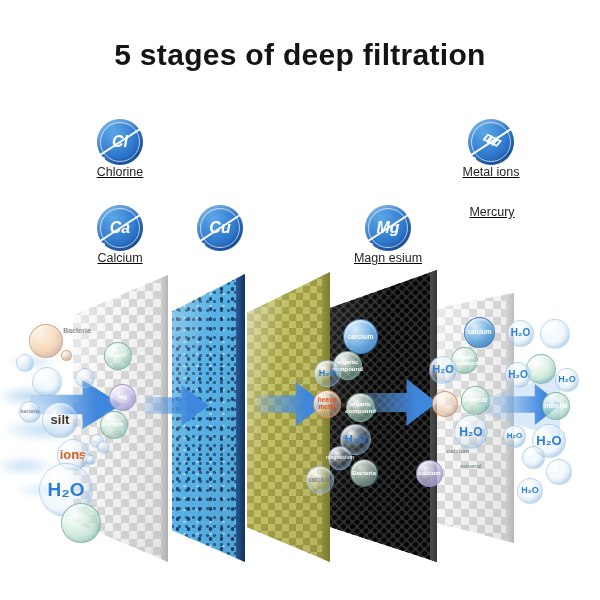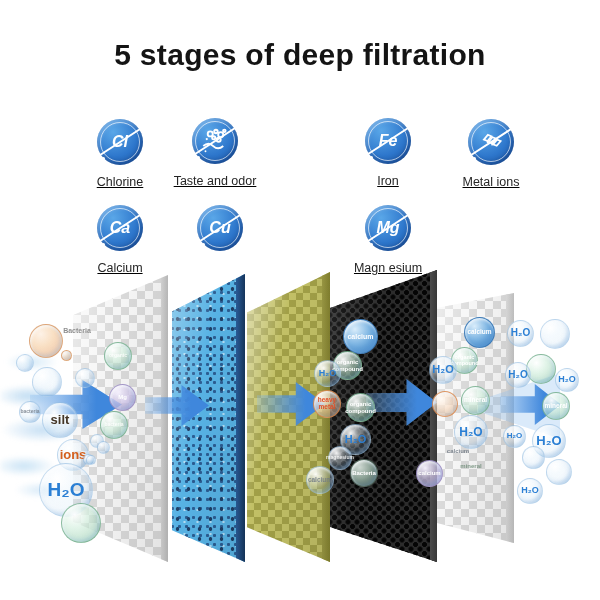--- a/index.html
+++ b/index.html
@@ -14,21 +14,21 @@
          background:radial-gradient(circle at 35% 28%, #5aa7e8, #2e77cc 55%, #1b58ab 95%);
          box-shadow:inset -2px -3px 5px rgba(0,0,30,.25), inset 2px 3px 4px rgba(255,255,255,.25);}
   .ring{position:absolute;inset:3px;border-radius:50%;border:1px solid rgba(255,255,255,.65);}
   .ring::after{content:"";position:absolute;left:1px;bottom:1px;width:3px;height:3px;border-radius:50%;background:#fff;}
   .slash{position:absolute;left:-6px;top:22px;width:58px;height:1.6px;background:#fff;
          transform:rotate(-33deg);border-radius:1px;}
   .slash::before{content:"";position:absolute;right:-2px;top:-1.2px;width:3.5px;height:3.5px;border-radius:50%;background:#fff;}
   .sym{position:absolute;inset:0;display:flex;align-items:center;justify-content:center;
        color:#fff;font-weight:700;font-style:italic;font-size:16px;z-index:2;}
   .gsvg{position:absolute;inset:4px;z-index:2;}
-  .clabel{margin-top:10px;font-size:12.5px;color:#262626;}
+  .clabel{font-size:12.5px;color:#262626;}
   
   .panel{position:absolute;z-index:1;}
   .face{position:absolute;inset:0;}
   .edge{position:absolute;right:0;top:0;bottom:0;z-index:2;}
   .shade{position:absolute;inset:0;z-index:3;
          background:linear-gradient(100deg, rgba(255,255,255,.5), rgba(255,255,255,0) 35%, rgba(0,0,0,.07) 92%);}
   .mesh-white{background:repeating-conic-gradient(#f6f6f6 0% 25%, #d9d9d9 25% 50%) 0 0/16px 16px;}
   .mesh-yellow{background:repeating-conic-gradient(#c2c066 0% 25%, #a19f47 25% 50%) 0 0/14px 14px;}
   .sponge{background-color:#57b2e4;
       background-image:radial-gradient(#1e3f66 1.8px, transparent 2.1px),
@@ -88,48 +88,20 @@
   <div class="title">5 stages of deep filtration</div>
 
   <div class="card" style="left:65px;top:119px">
     <div class="cicon">
         <i class="ring"></i>
         <span class="sym">Cl</span>
         <i class="slash"></i>
       </div>
     <div class="clabel">Chlorine</div>
   </div>
-  <div class="card" style="left:160px;top:118px">
-    <div class="cicon">
-        <i class="ring"></i>
-      <svg class="gsvg" viewBox="0 0 24 24">
-        <g stroke="#fff" fill="none" stroke-width="1.2">
-          <circle cx="9" cy="7.5" r="1.6"></circle>
-            <circle cx="12.6" cy="6" r="1.1"></circle>
-          <circle cx="15.6" cy="8" r="1.6"></circle>
-            <circle cx="11.2" cy="10" r="1"></circle>
-          <circle cx="14.3" cy="11.2" r="1.3"></circle>
-            <circle cx="17.9" cy="5.6" r=".8"></circle>
-          <path d="M4.6 15.2c2.2-1.9 4.3-1.9 6.3 0s4.1 1.9 6.3 0"></path>
-        </g>
-        <circle cx="6.8" cy="10.8" r=".7" fill="#fff"></circle>
-          <circle cx="6" cy="18.5" r=".6" fill="#fff"></circle>
-      </svg>
-        <i class="slash"></i>
-      </div>
-    <div class="clabel">Taste and odor</div>
-  </div>
-  <div class="card" style="left:333px;top:118px">
-    <div class="cicon">
-        <i class="ring"></i>
-        <span class="sym">Fe</span>
-        <i class="slash"></i>
-      </div>
-    <div class="clabel">Iron</div>
-  </div>
   <div class="card" style="left:65px;top:205px">
     <div class="cicon">
         <i class="ring"></i>
         <span class="sym">Ca</span>
         <i class="slash"></i>
       </div>
     <div class="clabel">Calcium</div>
   </div>
   <div class="card" style="left:436px;top:119px">
     <div class="cicon">
@@ -156,20 +128,21 @@
   </div>
   <div class="card" style="left:333px;top:205px">
     <div class="cicon">
         <i class="ring"></i>
         <span class="sym">Mg</span>
         <i class="slash"></i>
       </div>
     <div class="clabel">Magn esium</div>
   </div>
   <div class="card" style="left:437px;top:205px">
+    <div class="clabel">Mercury</div>
   </div>
 
   <div class="splash"></div>
 
   <div class="panel" style="left:73px;top:275px;width:95px;height:287px;clip-path:polygon(0 14%,100% 0,100% 100%,0 86%)">
     <div class="face mesh-white"></div>
       <div class="edge" style="width:7px;background:linear-gradient(90deg,#d6d6d6,#bdbdbd)"></div>
       <div class="shade"></div>
   </div>
   <div class="panel" style="left:172px;top:274px;width:73px;height:288px;clip-path:polygon(0 13%,100% 0,100% 100%,0 89%)">

